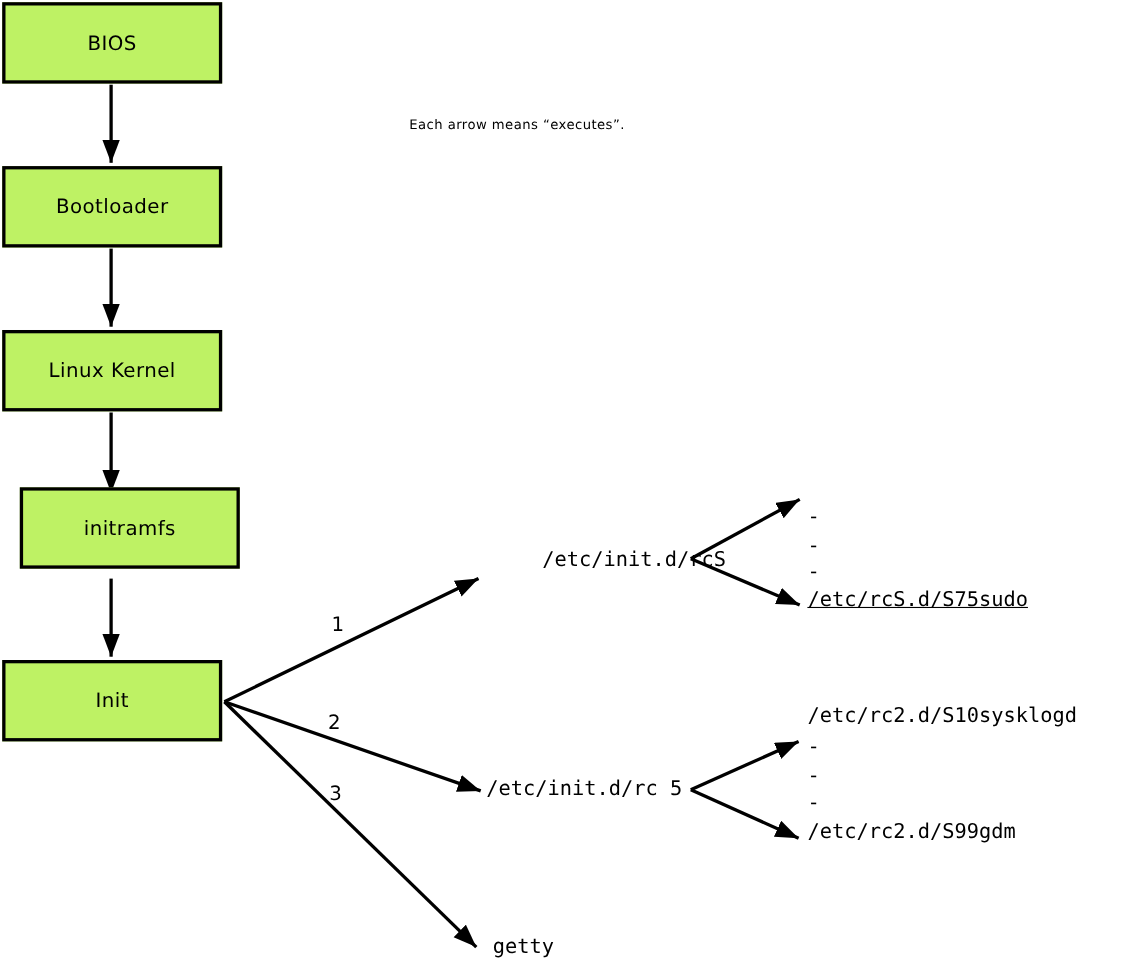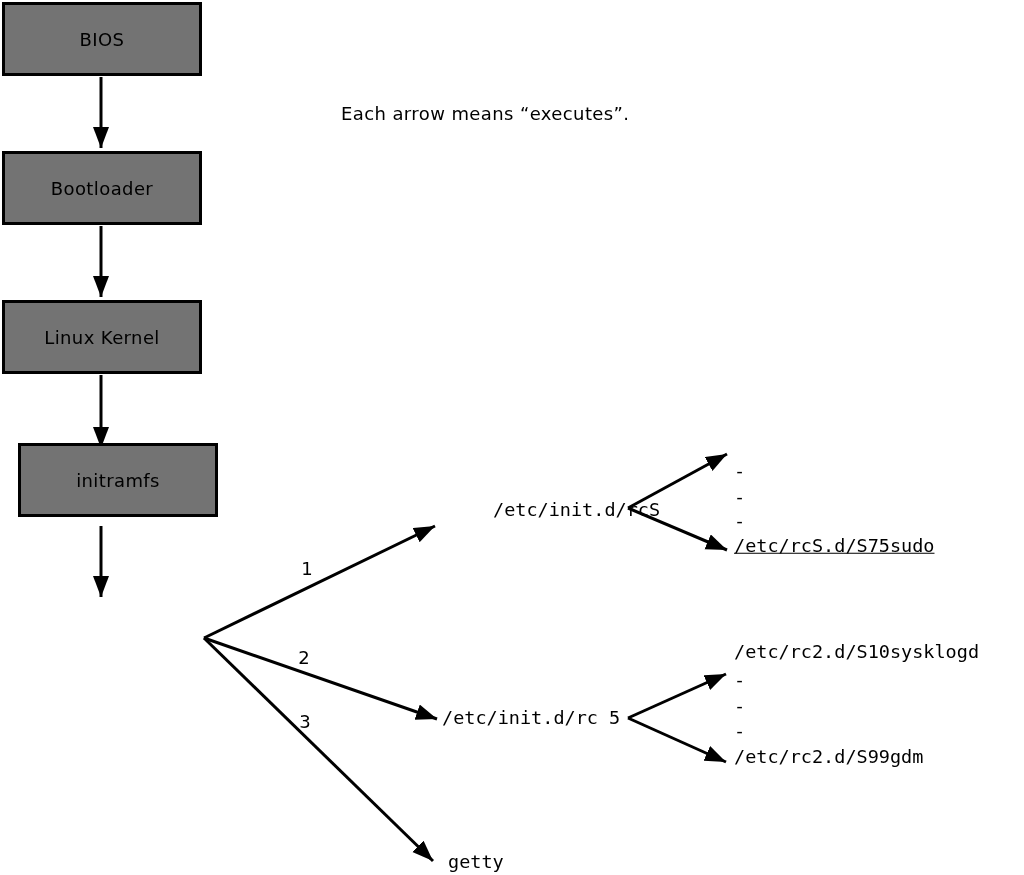--- a/index.html
+++ b/index.html
@@ -23,39 +23,39 @@
     width: 1024px;
     height: 875px;
   }
   .box {
     position: absolute;
     left: 2px;
     width: 200px;
     height: 74px;
     border: 3px solid #000000;
     box-sizing: border-box;
-    background: #737373;
+    background: #bef264;
     display: flex;
     align-items: center;
     justify-content: center;
     font-size: 18px;
     letter-spacing: 0.4px;
   }
   #box-bios        { top: 2px; }
   #box-bootloader  { top: 151px; }
   #box-kernel      { top: 300px; }
   #box-initramfs   { top: 443px; margin-left: 16px; }
   #box-init        { top: 600px; }
 
   .note {
     position: absolute;
-    left: 341px;
+    left: 372px;
     top: 113px;
     transform: translateY(-50%);
-    font-size: 18px;
+    font-size: 12px;
     letter-spacing: 0.4px;
     white-space: pre;
   }
   .lbl {
     position: absolute;
     transform: translateY(-50%);
     line-height: 1;
     white-space: pre;
   }
   .mono {
@@ -105,20 +105,23 @@
   </div>
   <div class="box" id="box-kernel">
     <span>Linux Kernel</span>
   </div>
   <div class="box" id="box-bootloader">
     <span>Bootloader</span>
   </div>
   <div class="box" id="box-initramfs">
     <span>initramfs</span>
   </div>
+  <div class="box" id="box-init">
+    <span>Init</span>
+  </div>
 
   <div class="num" style="left:307px; top:569px;">1</div>
   <div class="num" style="left:304px; top:658px;">2</div>
   <div class="num" style="left:305px; top:722px;">3</div>
 
   <div class="lbl mono" style="left:447px; top:510px;margin-left:46px;">/etc/init.d/rcS</div>
 
   <div class="lbl mono" style="left:734px; top:471px;">-</div>
   <div class="lbl mono" style="left:734px; top:497px;">-</div>
   <div class="lbl mono" style="left:734px; top:521px;">-</div>

